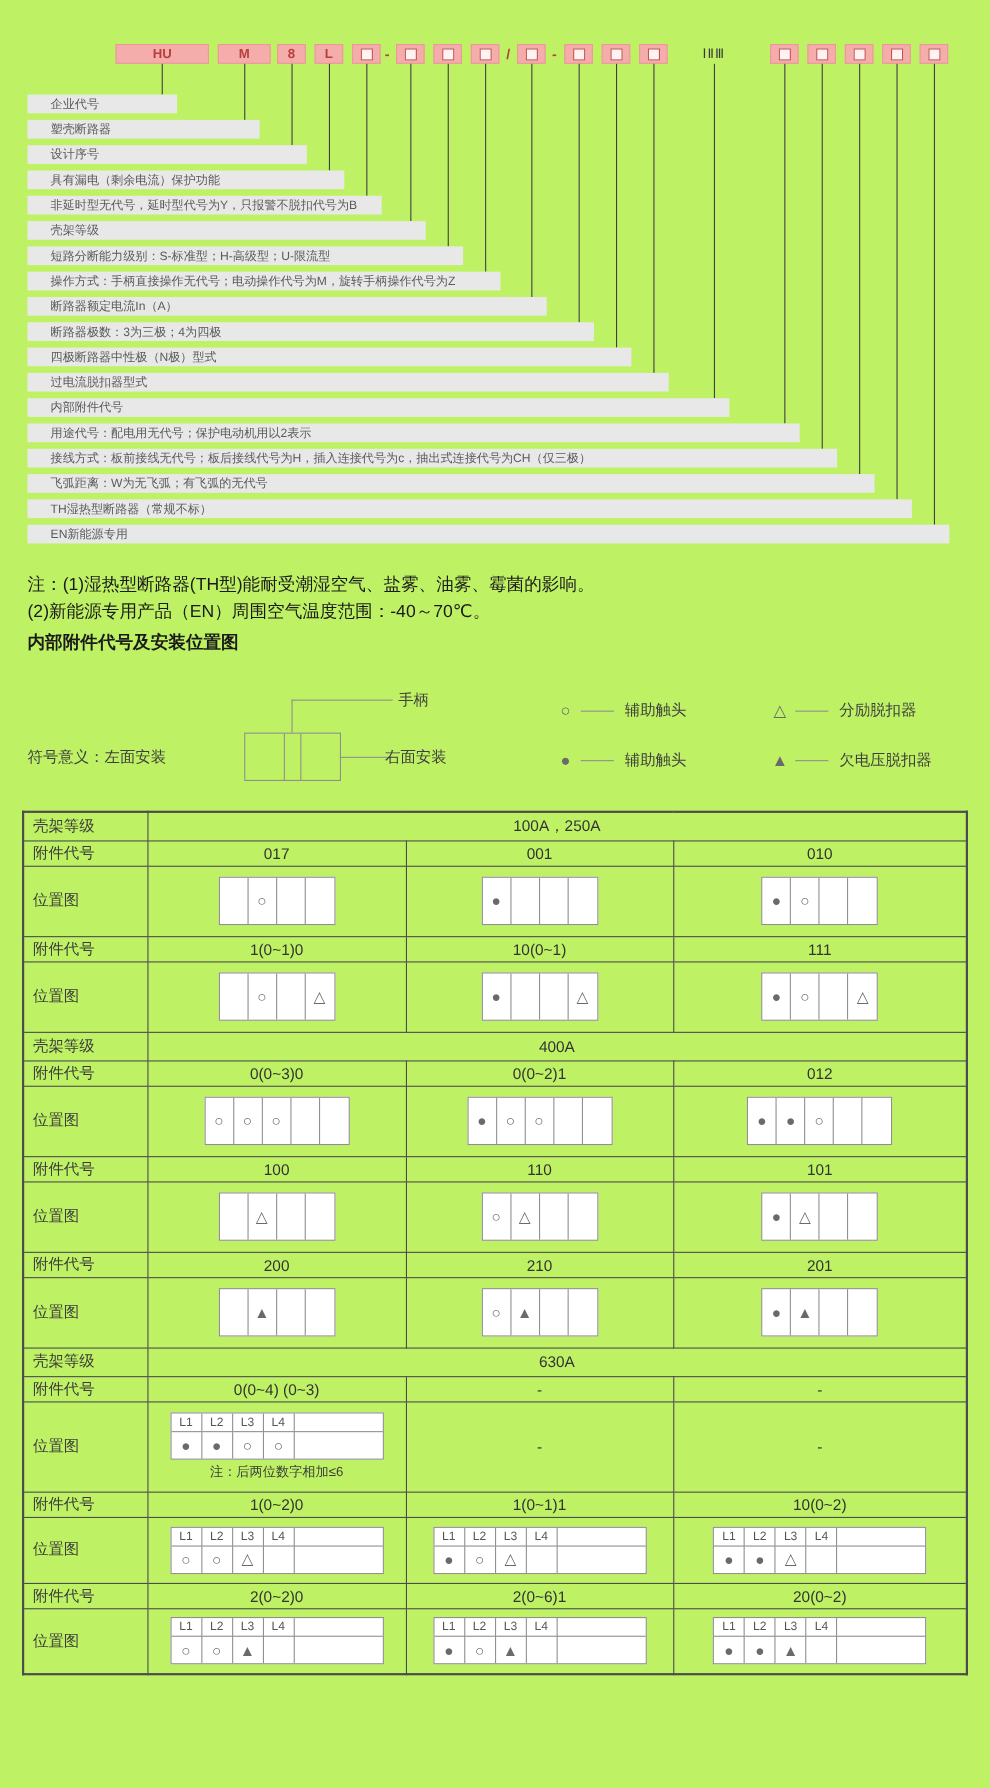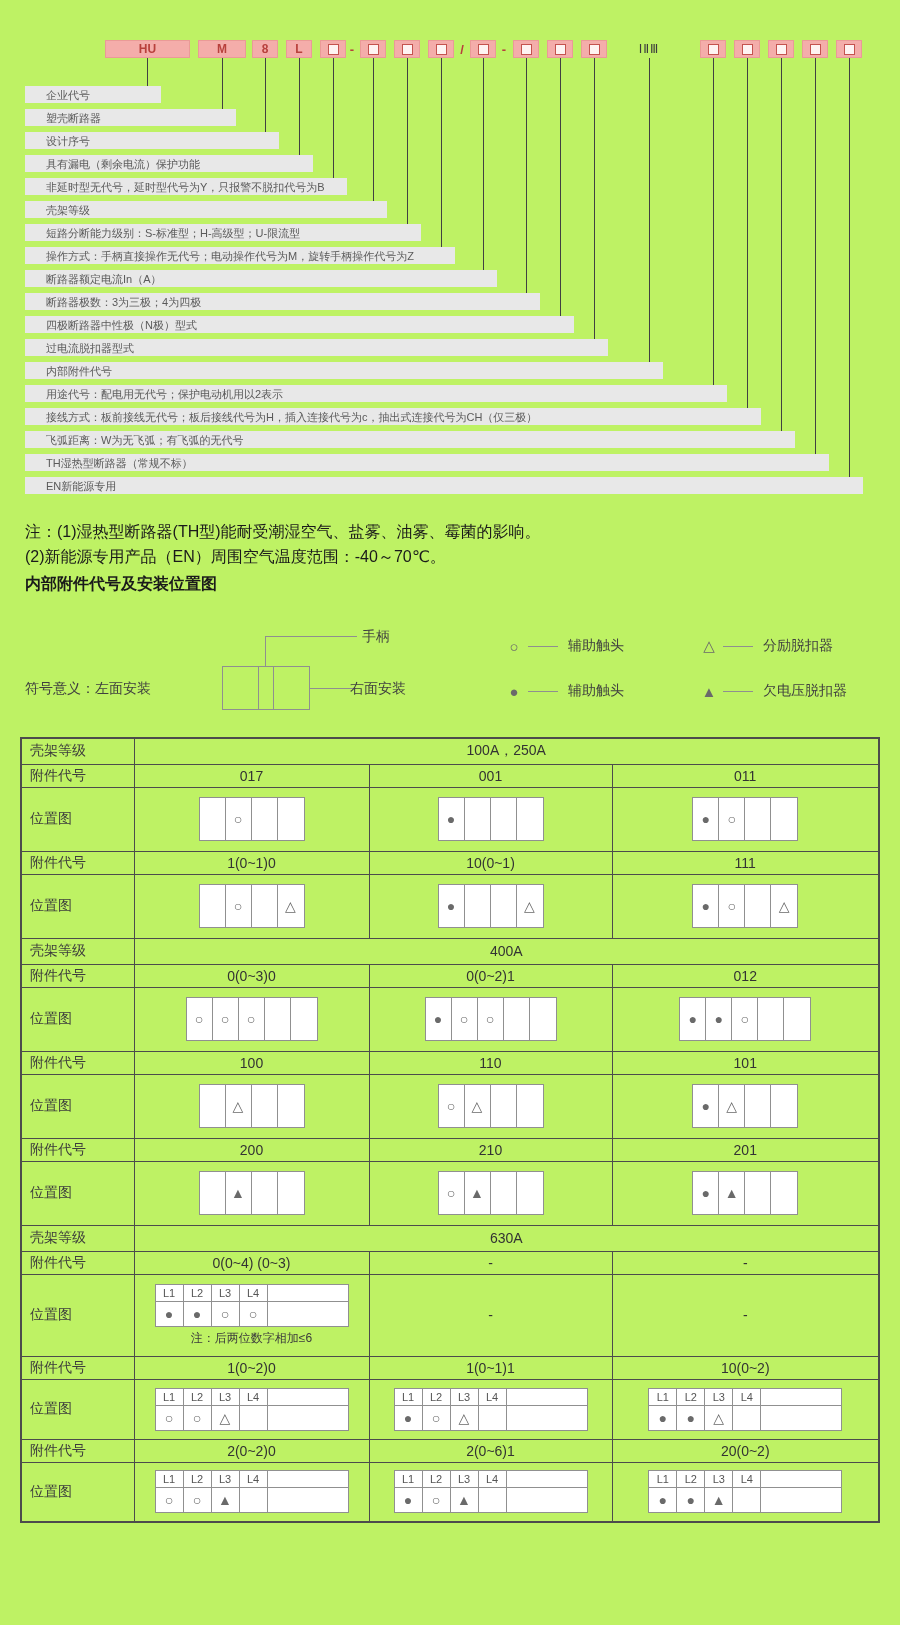--- a/index.html
+++ b/index.html
@@ -210,21 +210,21 @@
 
     <tbody>
         <tr class="rf">
       <td class="hd">壳架等级</td>
       <td colspan="3">100A，250A</td>
     </tr>
     <tr class="rc">
       <td class="hd">附件代号</td>
       <td>017</td>
       <td>001</td>
-      <td>011</td>
+      <td>010</td>
     </tr>
     <tr class="rp">
       <td class="hd">位置图</td>
       <td><div class="diag">
               <div class="drow">
                 <div class="dcell"></div>
                 <div class="dcell">○</div>
                 <div class="dcell"></div>
                 <div class="dcell"></div>
               </div>

